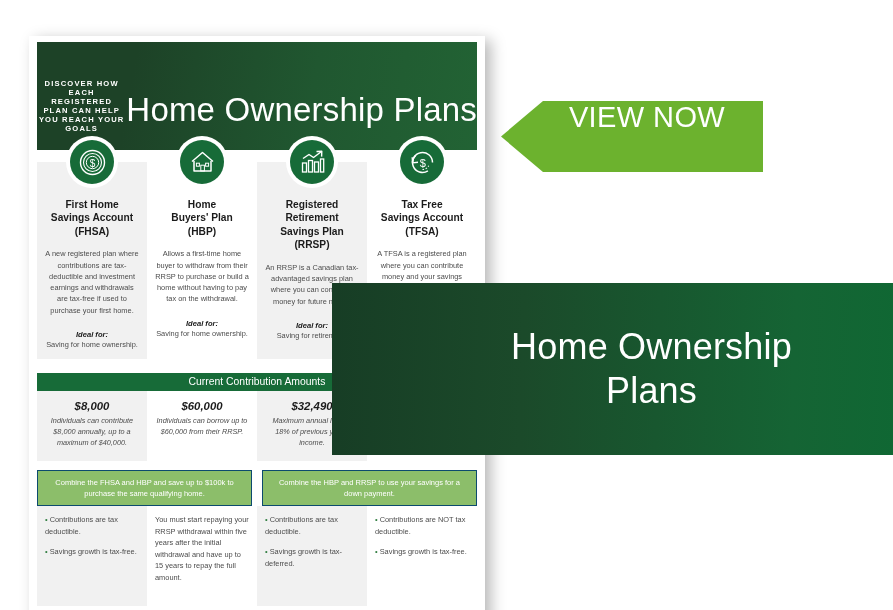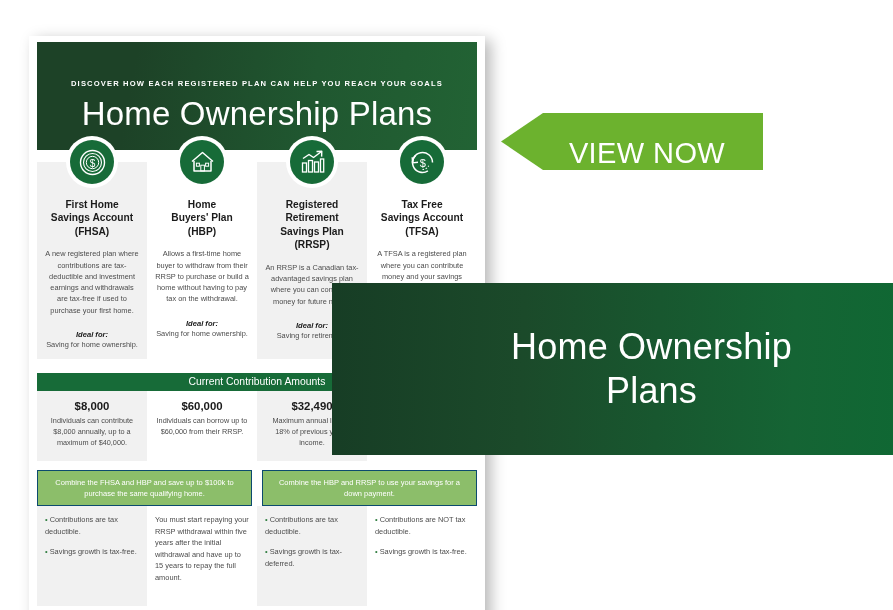--- a/index.html
+++ b/index.html
@@ -18,21 +18,21 @@
     background: #ffffff;
     box-shadow: 6px 4px 14px rgba(0,0,0,.28);
     overflow: hidden;
   }
   .page-inner { position:relative; width:100%; height:100%; padding: 6px 8px 0 8px; }
 
   
   .hero {
     height: 108px;
     background: linear-gradient(100deg,#1d4227 0%, #1d4227 22%, #205730 62%, #226334 100%);
-    display: flex; flex-direction: column; align-items: center; justify-content: center;
+    display: flex; flex-direction: row; align-items: center; justify-content: center;
     padding-top: 20px;
   }
   .kicker {
     color: #ffffff; font-size: 7.6px; font-weight: 700;
     letter-spacing: 1.15px; text-align:center;
   }
   .hero-title {
     color: #ffffff; font-size: 33px; font-weight: 300;
     letter-spacing: .2px; margin-top: 7px; white-space: nowrap;
   }
@@ -75,21 +75,21 @@
   .ideal-label { color:#1b1b1b; font-size:7.6px; font-weight:700; margin-top:14px;font-style:italic; }
   .ideal-text  { color:#4c4c4c; font-size:7.4px; margin-top:1px; }
 
   
   .secbar {
     margin-top: 14px; height: 18px; background:#176b38;
     display:flex; align-items:center; justify-content:center;
     color:#ffffff; font-size:10.4px; font-weight:400;
   }
 
-  .amounts { display:flex; }
+  .amounts { display:flex;font-style:italic; }
   .amt {
     width:25%; padding: 9px 8px 12px 8px; text-align:center; min-height: 62px;
   }
   .amt.shade { background:#f1f1f1; }
   .amt.plain { background:#ffffff; }
   .amt-value { color:#1b1b1b; font-size:11.4px; font-weight:700; }
   .amt-note { color:#4c4c4c; font-size:7.3px; line-height:1.5; margin-top:4px; white-space: pre-line; }
 
   .combos { display:flex; gap:10px; margin-top:9px; }
   .combo {
@@ -105,24 +105,24 @@
   }
   .tax.shade { background:#f1f1f1; }
   .tax.plain { background:#ffffff; }
   .tax p {
     color:#4c4c4c; font-size:7.4px; line-height:1.55; margin-bottom:9px;
   }
   .tax .bullet { color:#2f7d3f; }
 
   
   .ribbon {
-    position:absolute; left:501px; top:113px; width:262px; height:57px;
+    position:absolute; left:501px; top:101px; width:262px; height:71px;
     background:#6cb22e;
     clip-path: polygon(42px 0, 100% 0, 100% 100%, 42px 100%, 0 50%);
-    display:flex; align-items:flex-end; justify-content:center;
+    display:flex; align-items:flex-start; justify-content:center;
     filter: drop-shadow(3px 4px 7px rgba(0,0,0,.30));
   }
   .ribbon span {
     color:#ffffff; font-size:29px; font-weight:400; letter-spacing:.4px;
     padding-left: 30px;
   }
 
   
   .overlay {
     position:absolute; left:332px; top:283px; width:639px; height:172px;

